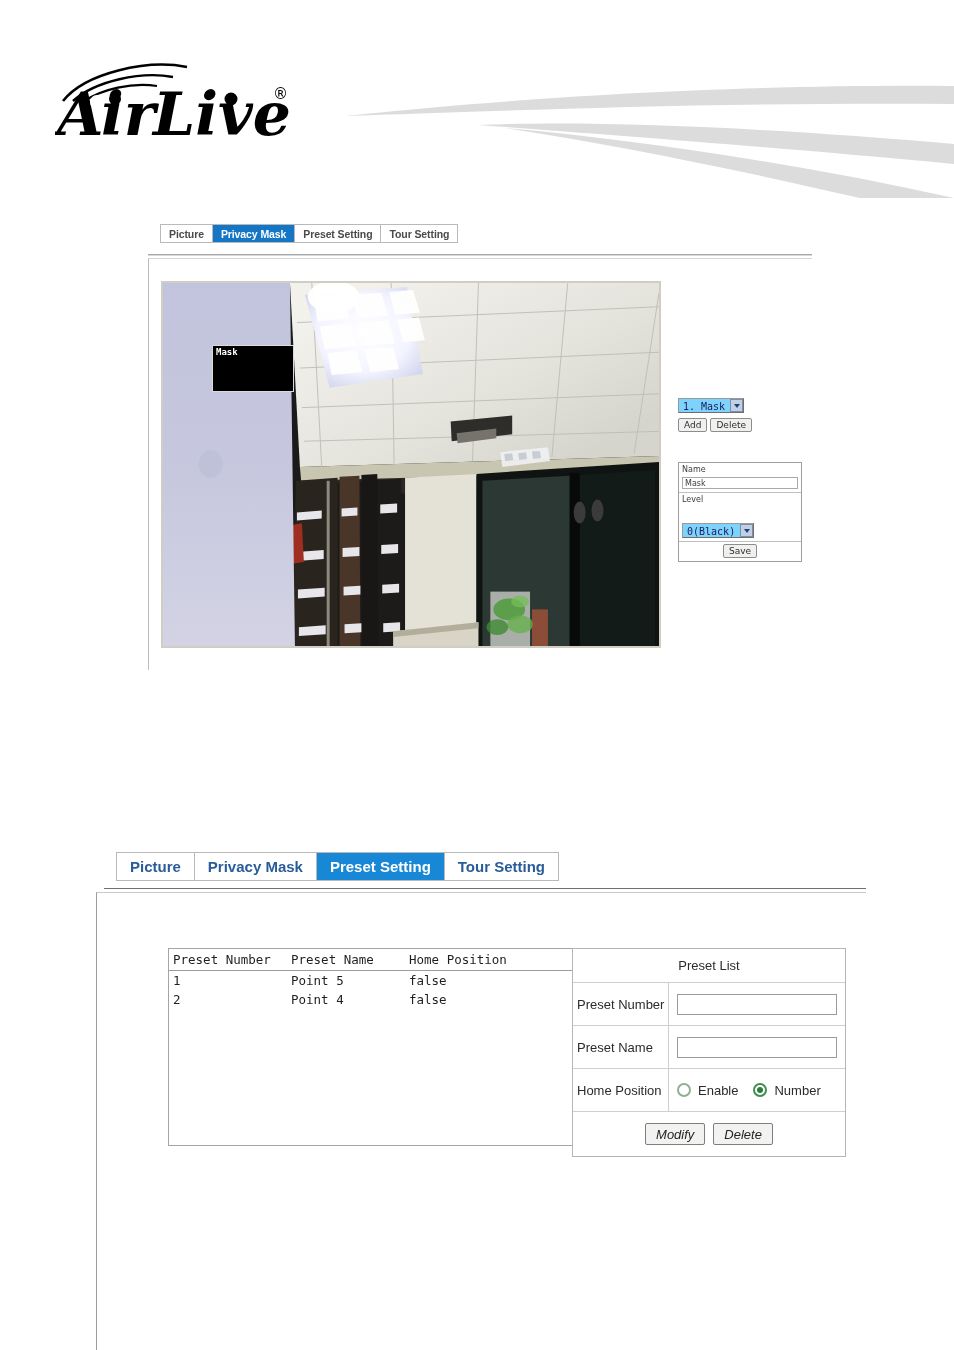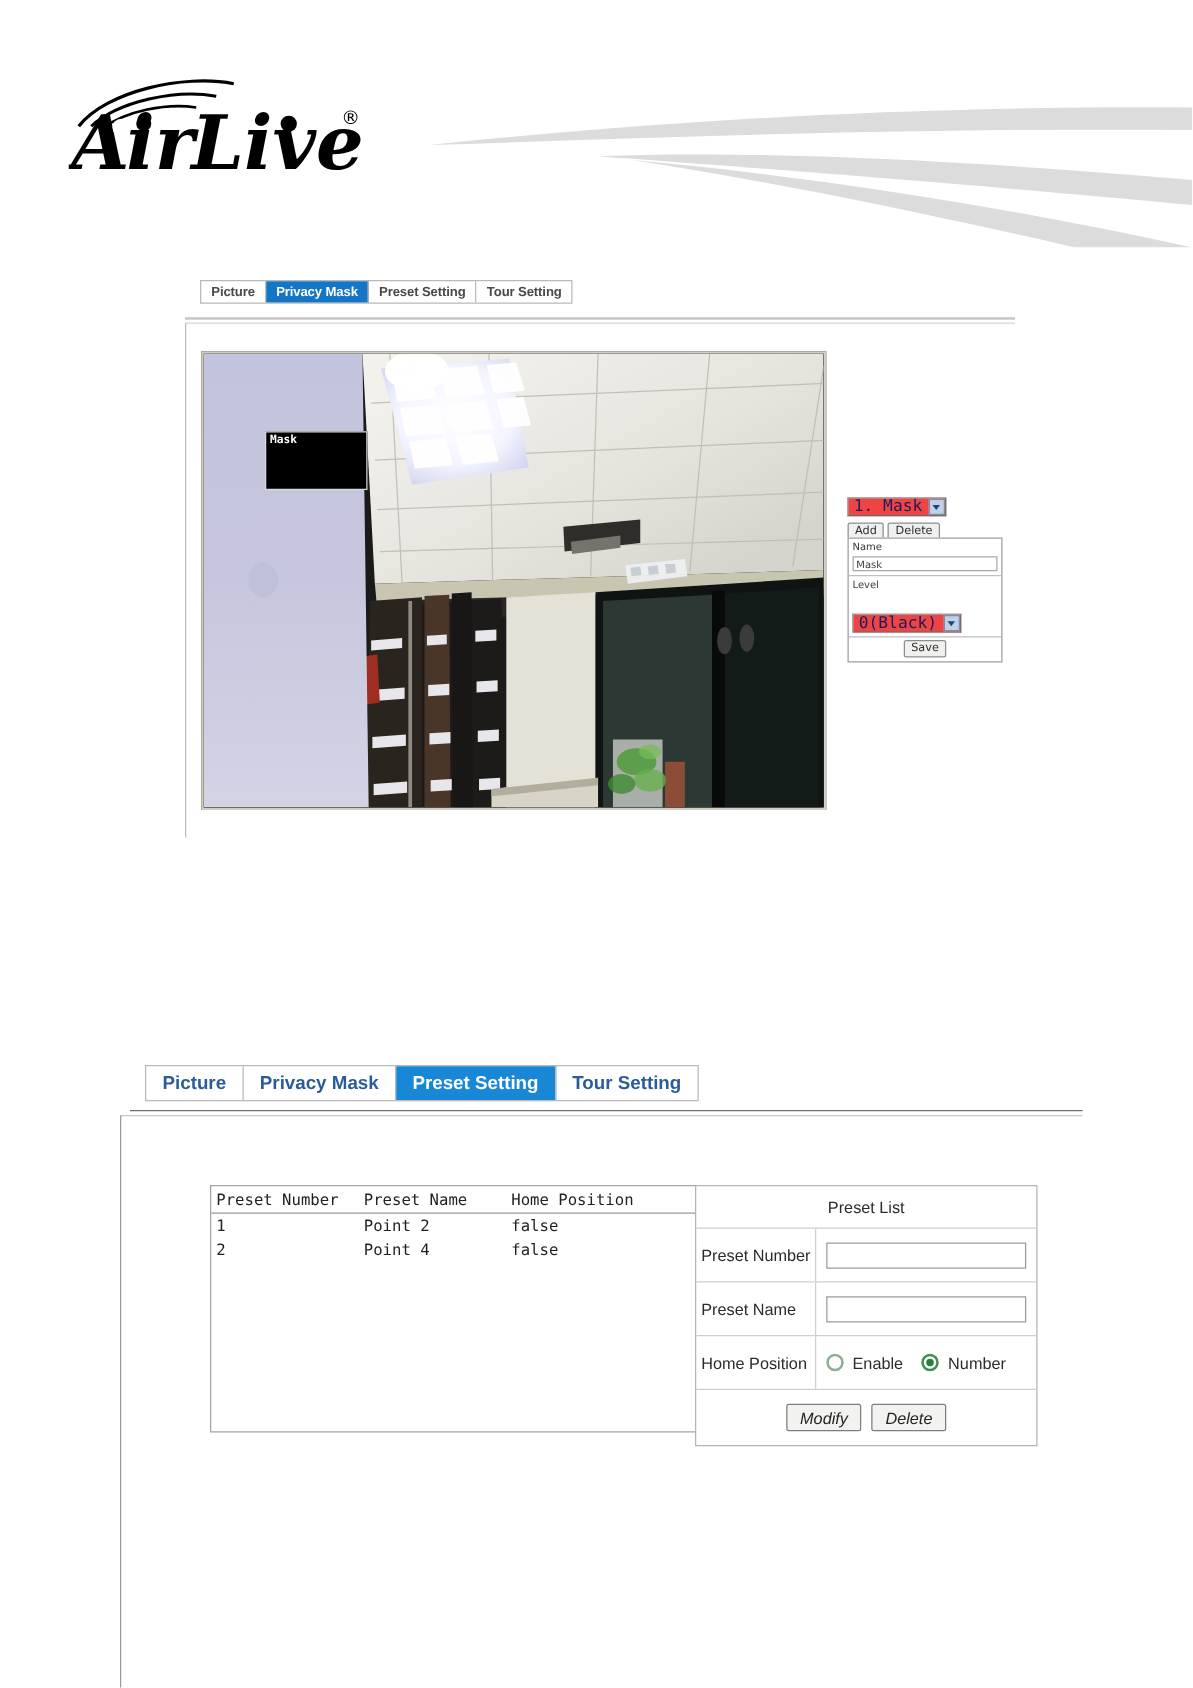--- a/index.html
+++ b/index.html
@@ -117,28 +117,28 @@
   }
 
   
   #maskctl {
     position: absolute;
     left: 678px; top: 396px;
     width: 130px;
   }
   .selbox {
     display: inline-flex;
-    align-items: center;
-    background: #ef4444;
+    align-items: flex-end;
+    background: #7dd3fc;
     border: 1px solid #9a9a9a;
     border-right-color: #6f6f6f;
     border-bottom-color: #6f6f6f;
     height: 15px;
     font-family: "DejaVu Sans Mono", monospace;
-    font-size: 13px;
+    font-size: 10px;
     color: #1b1b5e;
     padding-left: 4px;
     box-sizing: border-box;
   }
   .selbox .sel-val { white-space: nowrap; }
   .selbox .arrowcell {
     width: 13px;
     height: 13px;
     margin-left: 5px;
     background: #c3cfe2;
@@ -166,21 +166,21 @@
     font-size: 9px;
     height: 14px;
     padding: 0 5px;
     box-sizing: border-box;
     white-space: nowrap;
   }
   #maskbtns { margin-top: 4px; display: flex; gap: 3px; }
 
   #maskform {
     position: absolute;
-    left: 678px; top: 430px;
+    left: 678px; top: 462px;
     width: 124px;
     border: 1px solid #9e9e9e;
     background: #ffffff;
     box-sizing: border-box;
     font-size: 8px;
   }
   #maskform .frow {
     border-bottom: 1px solid #bfbfbf;
     padding: 2px 3px 3px 3px;
   }
@@ -274,21 +274,21 @@
     padding: 0 0 0 4px;
     line-height: 19px;
   }
   .c-num  { width: 118px; }
   .c-name { width: 118px; }
   .c-home { width: 120px; }
 
   
   #presetform {
     position: absolute;
-    left: 556px; top: 948px;
+    left: 572px; top: 948px;
     width: 274px;
     border: 1px solid #b5b5b5;
     background: #ffffff;
     box-sizing: border-box;
     font-family: "Liberation Sans", sans-serif;
     font-size: 13px;
     color: #2b2b2b;
   }
   #presetform .pf-title {
     text-align: center;
@@ -578,21 +578,21 @@
 </div>
 
 <div id="presettable">
   <div class="pt-head">
     <span class="c-num">Preset Number</span>
     <span class="c-name">Preset Name</span>
     <span class="c-home">Home Position</span>
   </div>
   <div class="pt-row">
     <span class="c-num">1</span>
-    <span class="c-name">Point 2</span>
+    <span class="c-name">Point 5</span>
     <span class="c-home">false</span>
   </div>
   <div class="pt-row">
     <span class="c-num">2</span>
     <span class="c-name">Point 4</span>
     <span class="c-home">false</span>
   </div>
 </div>
 
 <div id="presetform">

